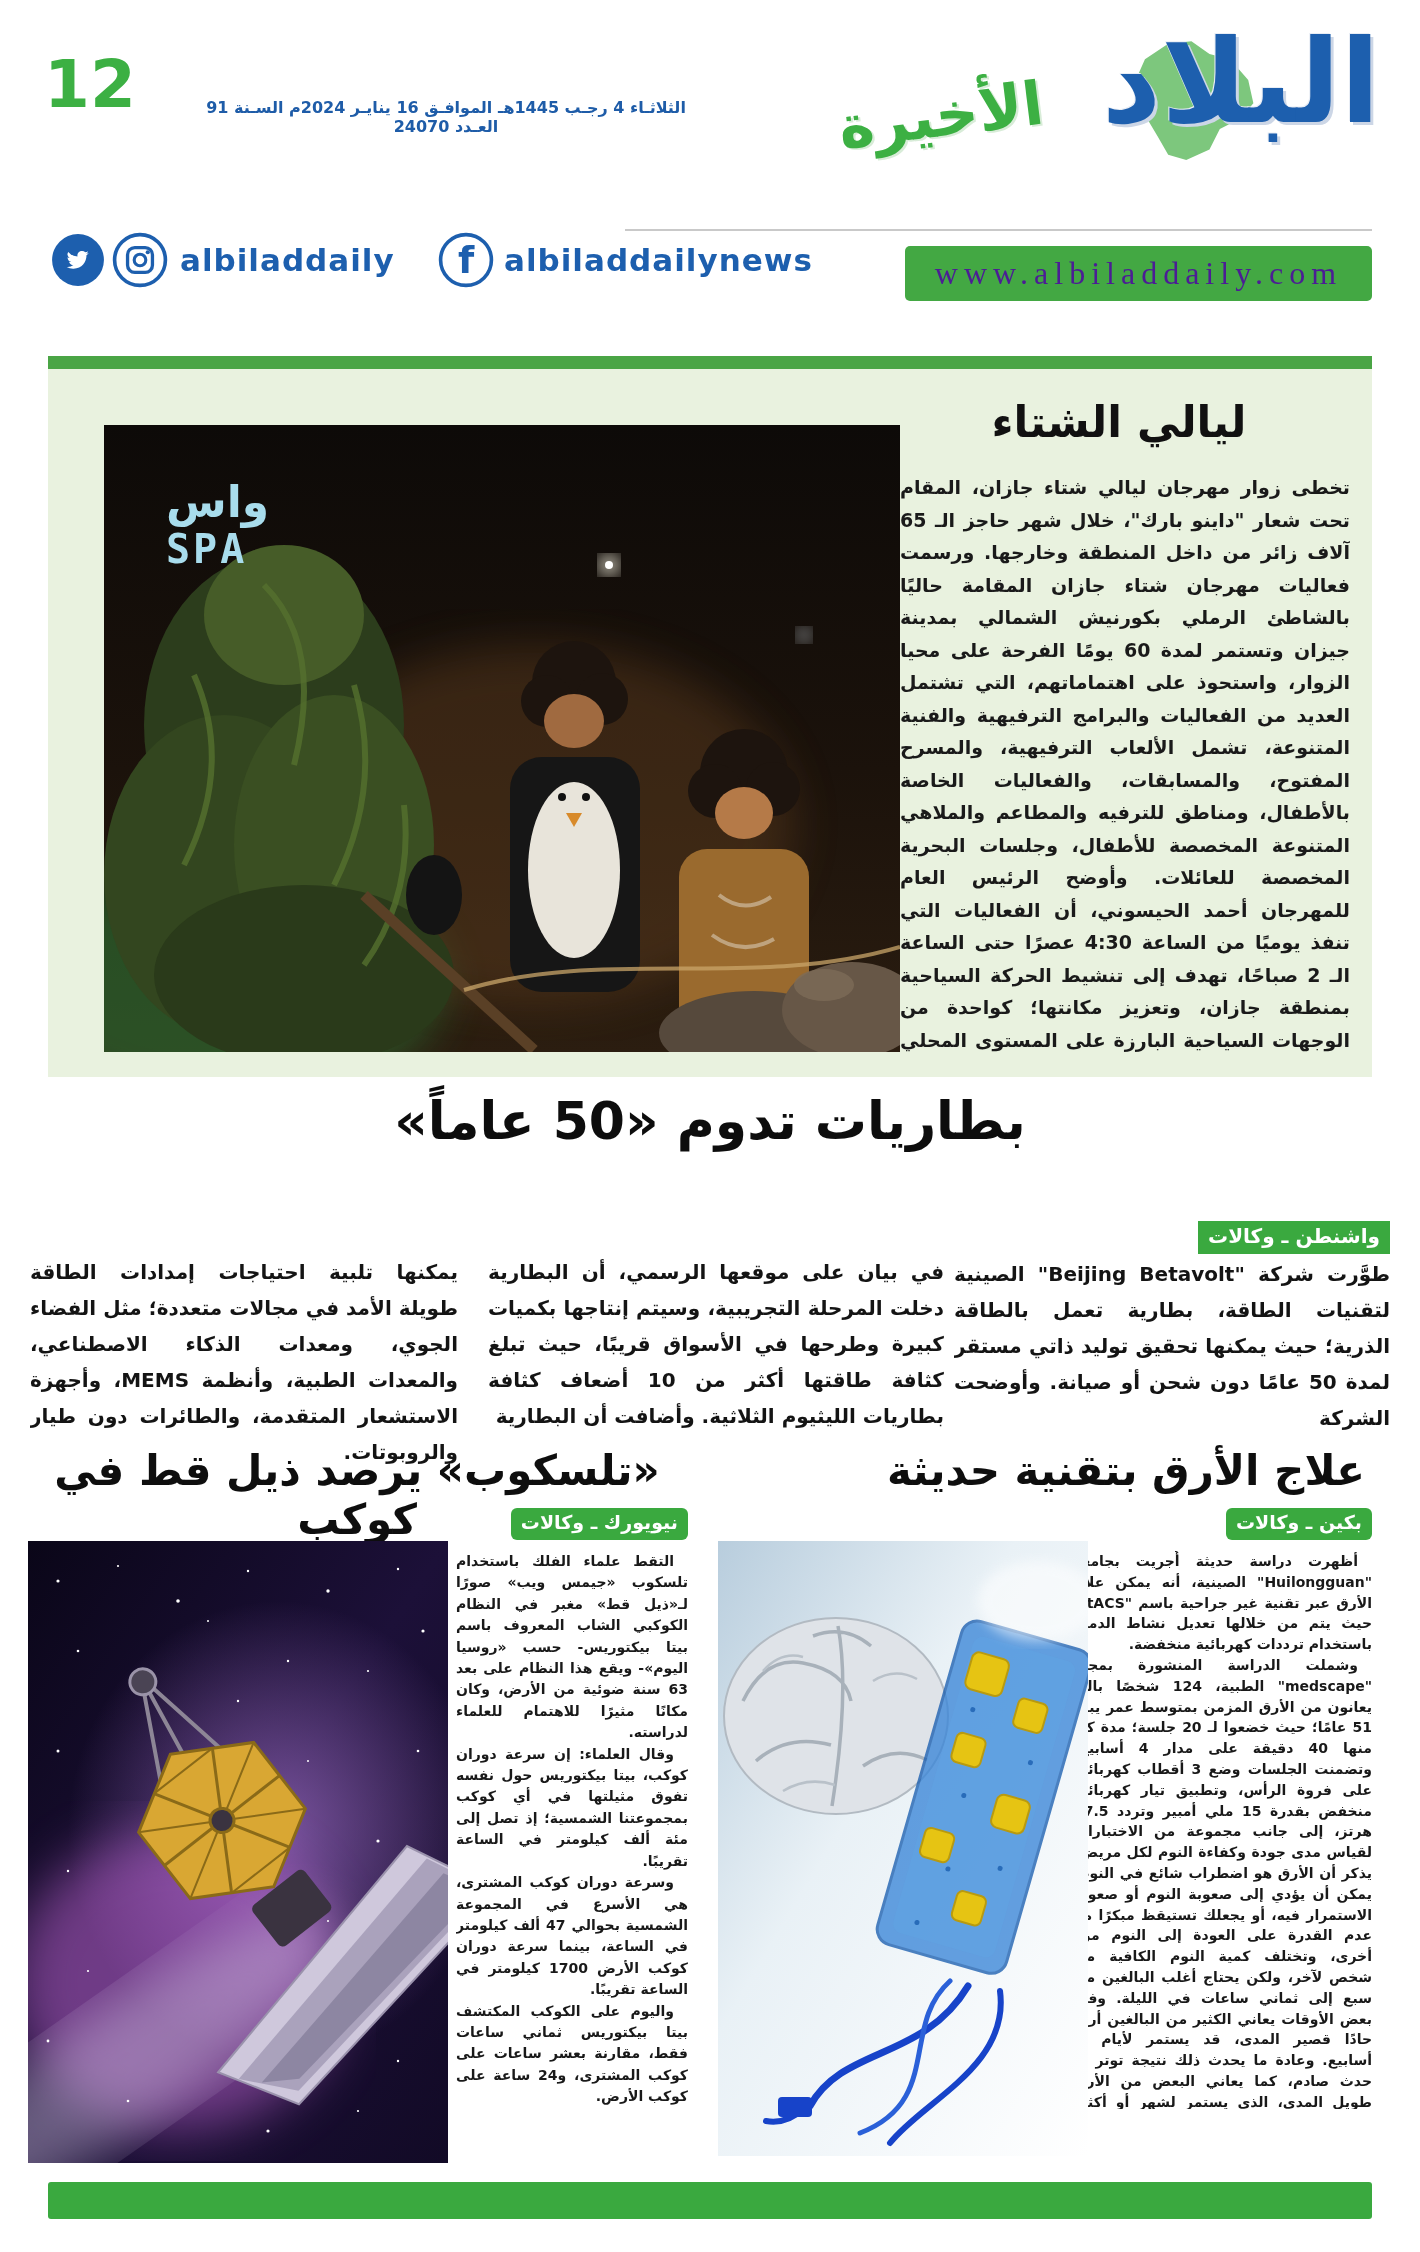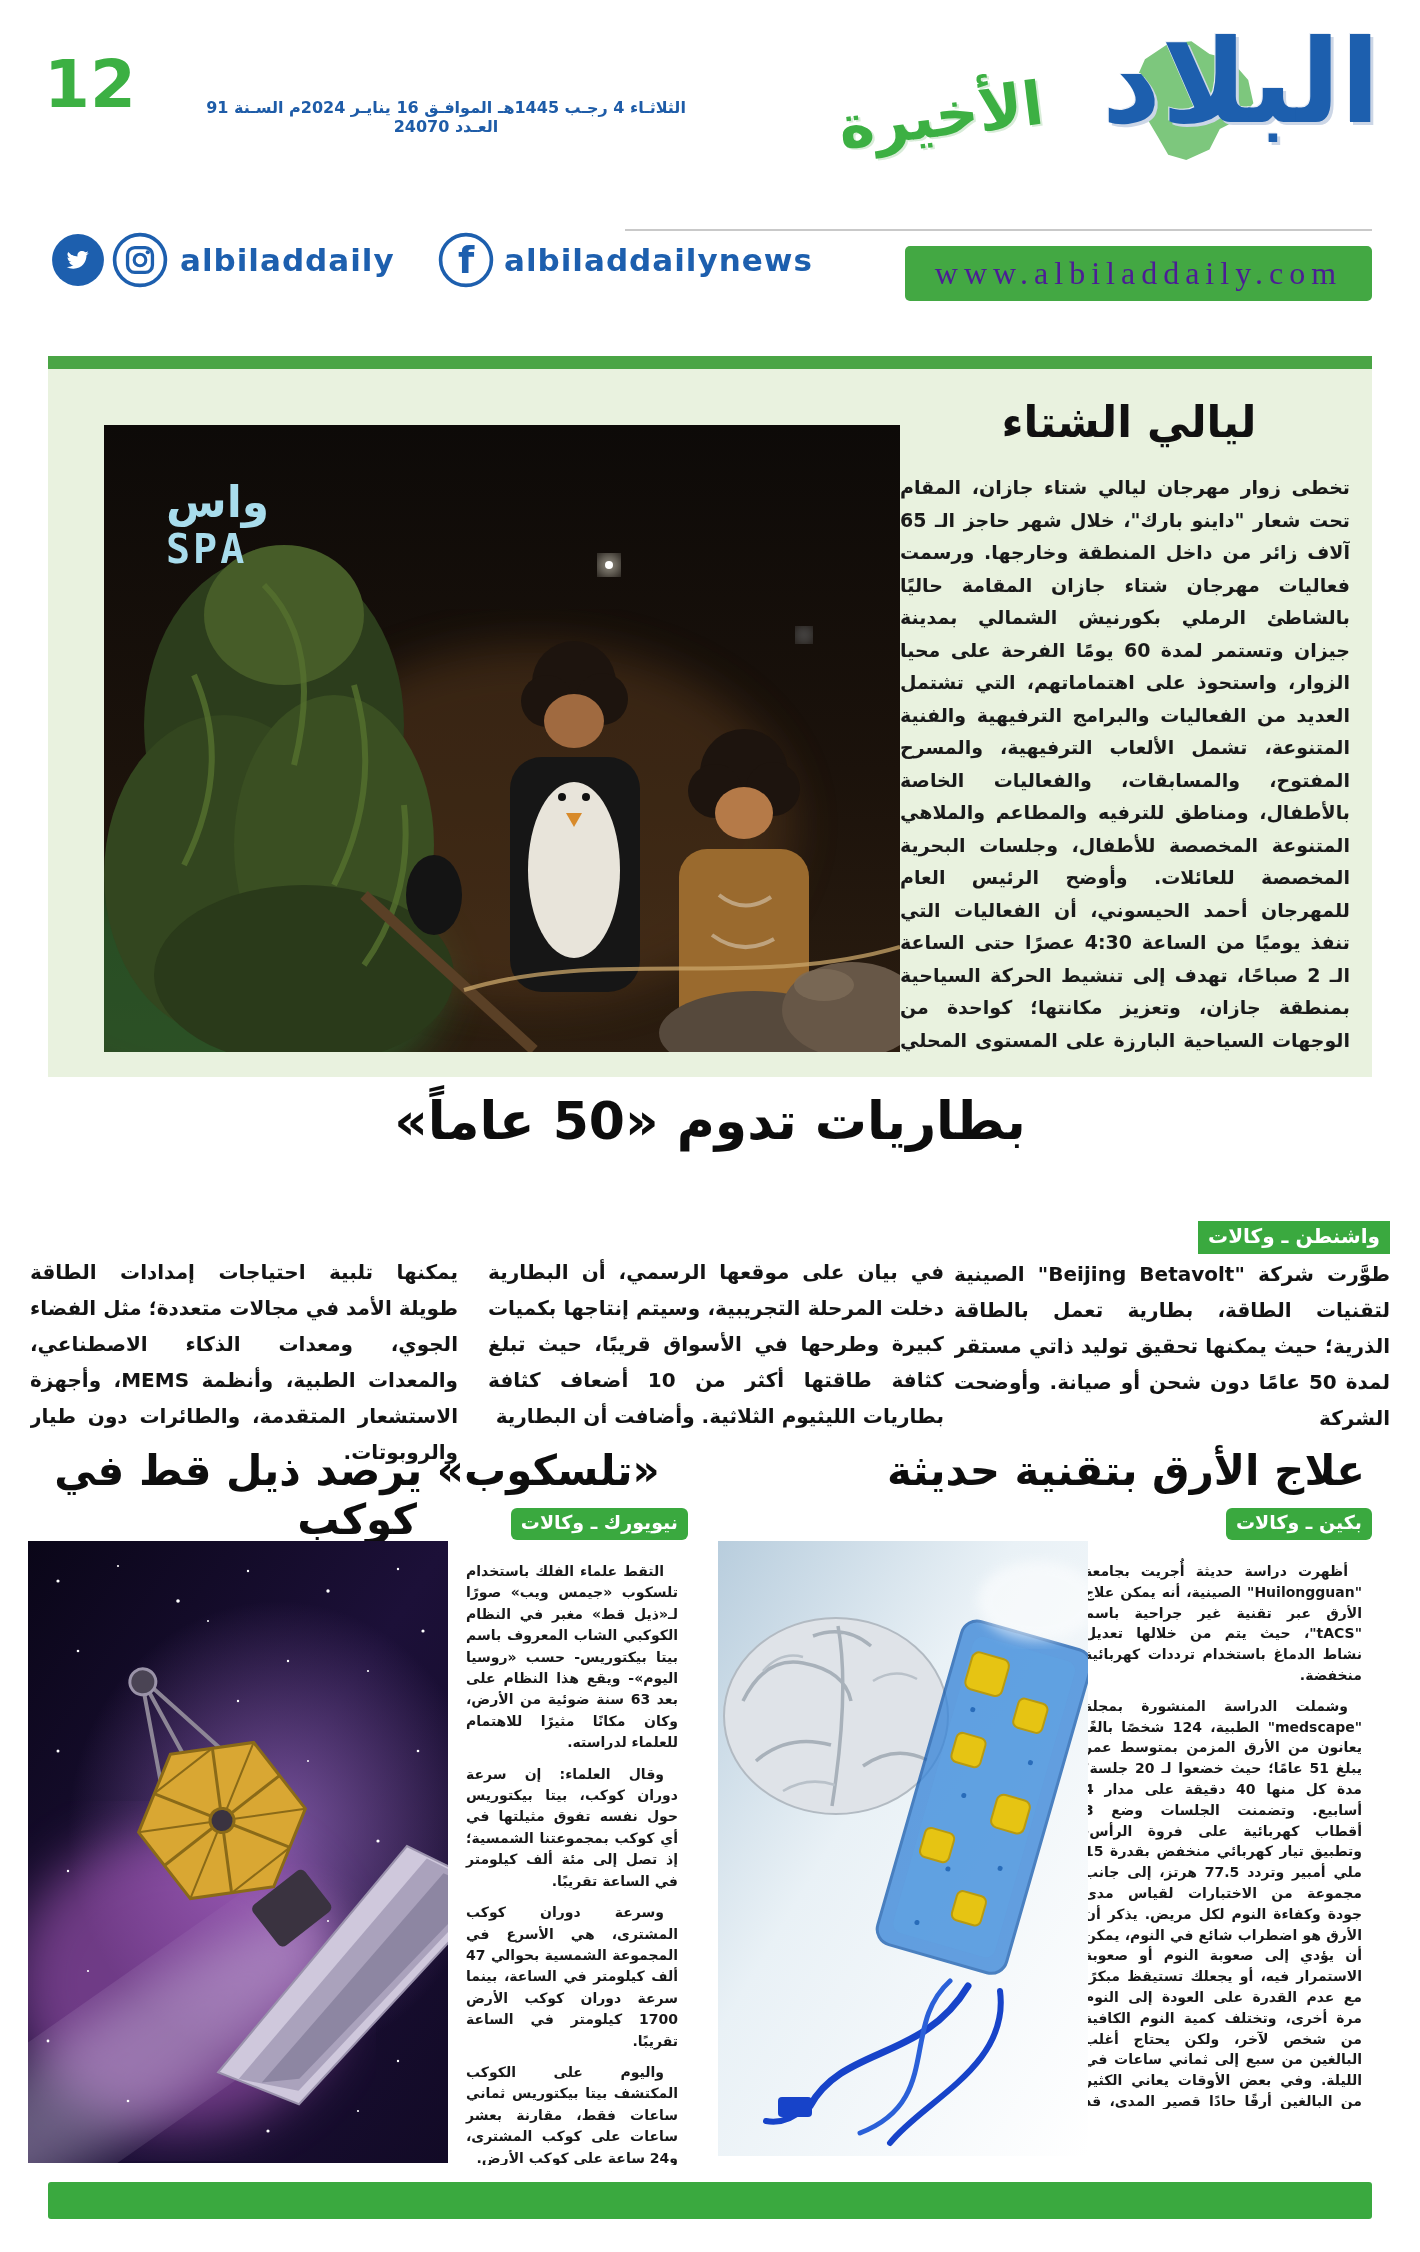--- a/index.html
+++ b/index.html
@@ -22,21 +22,21 @@
   .social-row{left:48px;top:232px;height:62px;}
   .soc-ic{position:absolute;top:0;width:56px;height:56px;}
   .soc-txt{position:absolute;top:10px;font-size:31px;font-weight:bold;color:#1d5fae;letter-spacing:1px;}
   .hdr-rule{left:625px;right:48px;top:229px;height:2px;background:#c9c9c9;}
   .www-bar{left:905px;right:48px;top:246px;height:55px;background:#43a843;border-radius:5px;
            display:flex;align-items:center;justify-content:center;}
   .www-txt{font-family:"Liberation Serif","DejaVu Serif",serif;color:#4c1d95;font-size:32px;letter-spacing:6px;}
 
   
   .winter{left:48px;right:48px;top:356px;height:708px;background:#e9f2df;border-top:13px solid #4aa545;}
-  .winter-title{position:absolute;right:18px;top:28px;width:450px;text-align:center;
+  .winter-title{position:absolute;right:28px;top:28px;width:450px;text-align:center;
                 font-size:43px;font-weight:900;color:#111;}
   .winter-body{position:absolute;right:22px;top:102px;width:450px;height:586px;overflow:hidden;
                font-size:19px;line-height:32.5px;font-weight:bold;color:#1a1a1a;}
   .winter-photo{position:absolute;left:56px;top:56px;width:796px;height:627px;overflow:hidden;}
 
   
   .bat-headline{left:48px;right:48px;top:1088px;text-align:center;font-size:52px;font-weight:900;
                 color:#0d0d0d;direction:rtl;line-height:1.3;}
   .bat-cols{left:30px;right:30px;top:1218px;height:228px;}
   .bat-col{position:absolute;top:0;height:228px;overflow:hidden;font-size:20px;line-height:36px;
@@ -51,21 +51,21 @@
 
   
   .ins-title{left:880px;width:492px;top:1446px;text-align:center;font-size:42px;font-weight:900;color:#0e0e0e;direction:rtl;}
   .tel-title{left:26px;width:662px;top:1446px;text-align:center;font-size:42px;font-weight:900;color:#0e0e0e;direction:rtl;}
   .ins-art{left:710px;top:1505px;width:662px;height:665px;}
   .tel-art{left:28px;top:1505px;width:660px;height:665px;}
   .small-byline{position:absolute;right:0;top:3px;font-size:19px;border-radius:6px;}
   .small-col{position:absolute;right:0;top:46px;overflow:hidden;font-weight:bold;color:#191919;}
   .ins-col{width:298px;height:558px;font-size:14px;line-height:20.8px;}
   .tel-col{width:232px;height:614px;font-size:14px;line-height:21.4px;}
-  .small-col p{margin:10px;text-indent:14px;}
+  .small-col p{margin:0;text-indent:14px;}
   .brain-img{position:absolute;left:8px;top:36px;width:370px;height:615px;overflow:hidden;}
   .space-img{position:absolute;left:0;top:36px;width:420px;height:622px;overflow:hidden;}
 
   .footer-bar{left:48px;right:48px;top:2182px;height:37px;background:#3aa93f;border-radius:3px;}
 </style>
 </head>
 <body>
 
 <div class="page">
 

